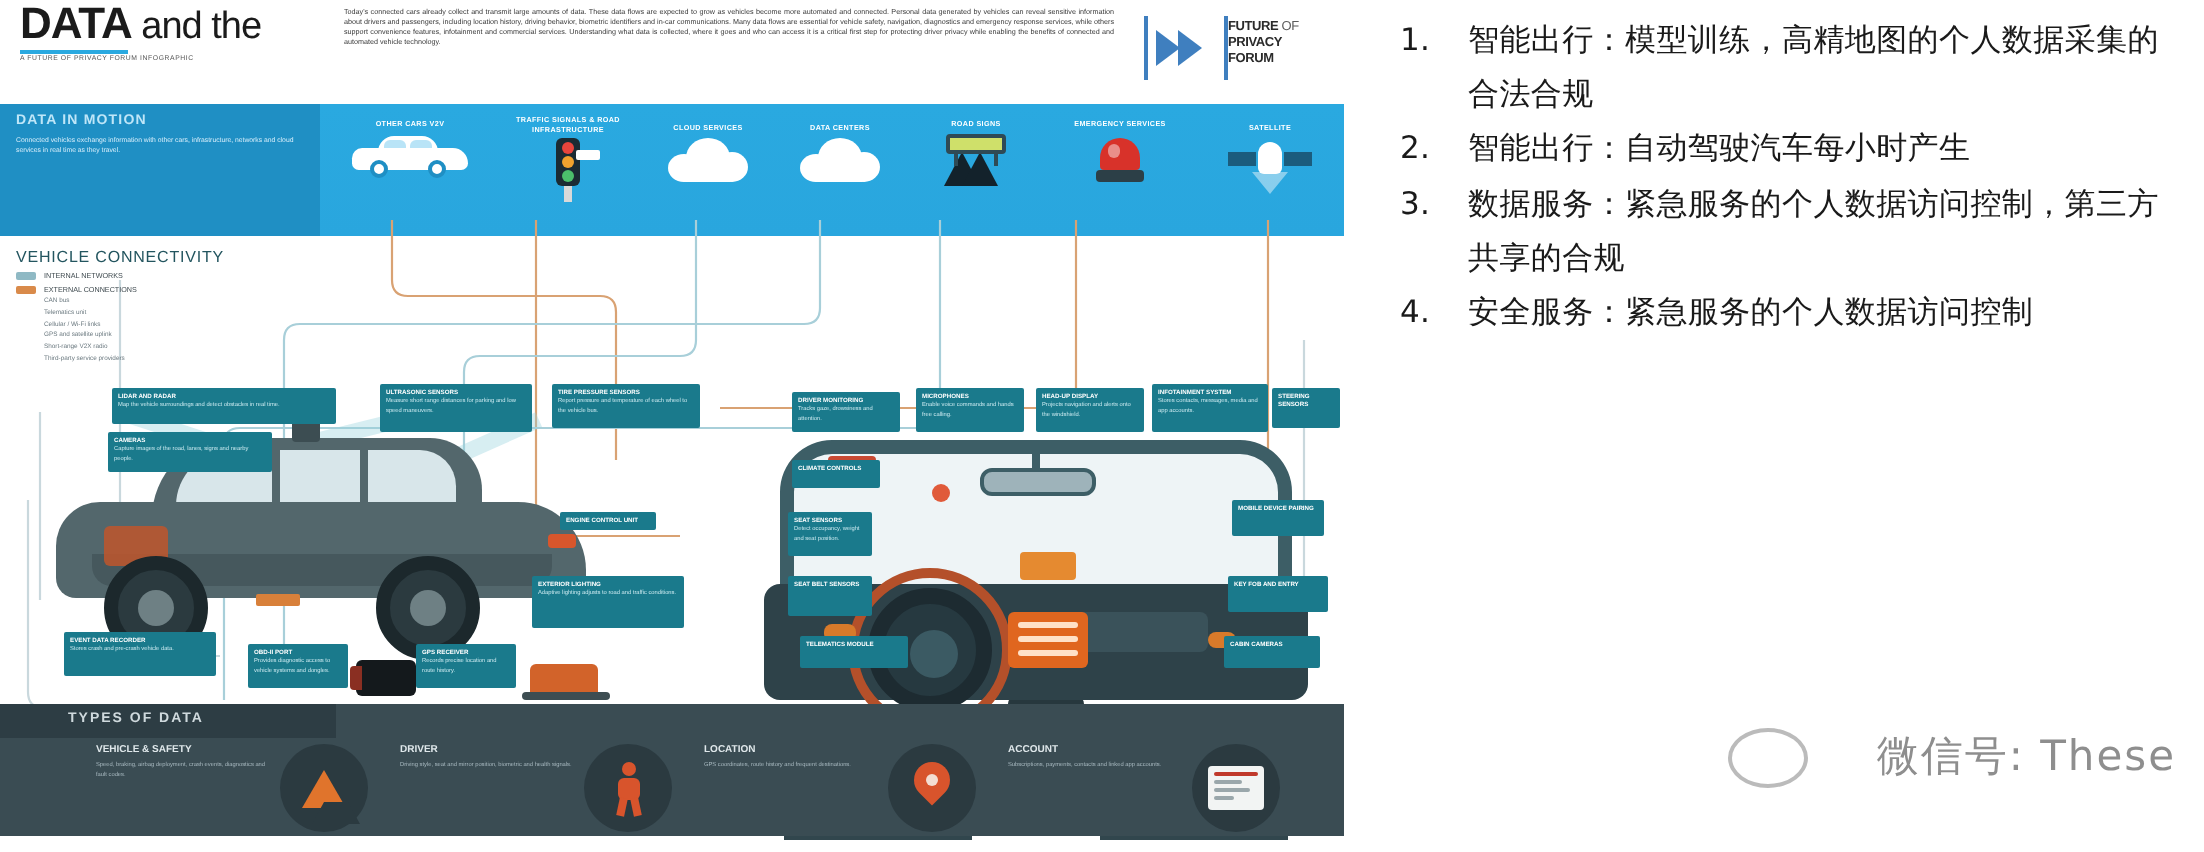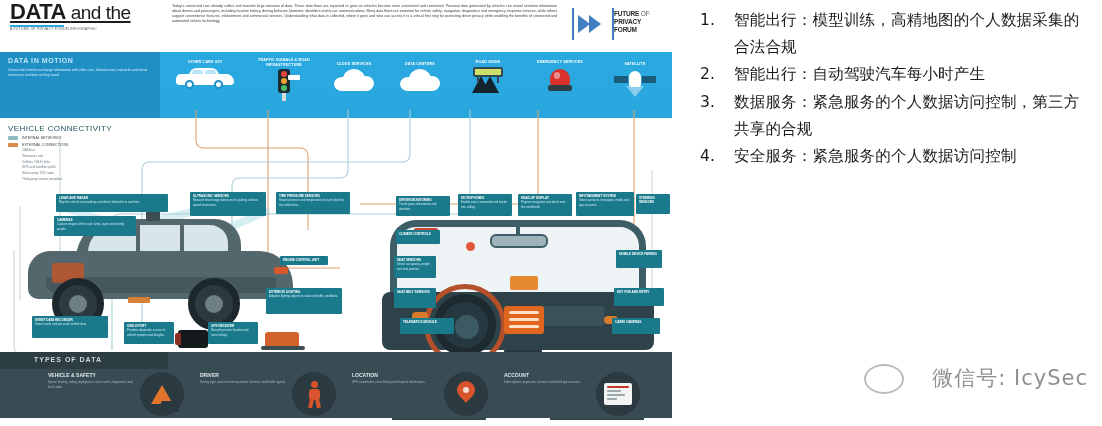--- a/index.html
+++ b/index.html
@@ -25,21 +25,21 @@
   .ig-header{
     position:absolute;left:0;top:0;width:672px;height:52px;
     background:#ffffff;
   }
   .ig-title{
     position:absolute;left:10px;top:2px;
     color:#1b1b1b;
     line-height:0.95;
     letter-spacing:-0.5px;
   }
-  .ig-title .l1{font-size:22px;font-weight:bold;display:block;text-decoration:underline;}
+  .ig-title .l1{font-size:22px;font-weight:bold;display:block;}
   .ig-title .l1 .thin{font-weight:normal;font-size:19px;}
   .ig-title .l2{font-size:23px;font-weight:bold;display:block;}
   .ig-title .rule{display:block;width:54px;height:2px;background:#2aa9e0;margin-top:2px;}
   .ig-title .sub{display:block;font-size:3.4px;color:#555;margin-top:1px;letter-spacing:0.3px;}
 
   .ig-blurb{
     position:absolute;left:172px;top:4px;width:385px;height:44px;
     font-size:3.6px;line-height:1.42;color:#3a3a3a;text-align:justify;
     overflow:hidden;
   }
@@ -707,16 +707,16 @@
         <span class="num">3.</span>
         <span class="itxt">数据服务：紧急服务的个人数据访问控制，第三方共享的合规</span>
       </li>
       <li>
         <span class="num">4.</span>
         <span class="itxt">安全服务：紧急服务的个人数据访问控制</span>
       </li>
     </ol>
 
     <div class="wm-ring"></div>
-    <div class="watermark">微信号: IcySec</div>
+    <div class="watermark">微信号: These</div>
   </div>
 
 </div>
 
 </body></html>

